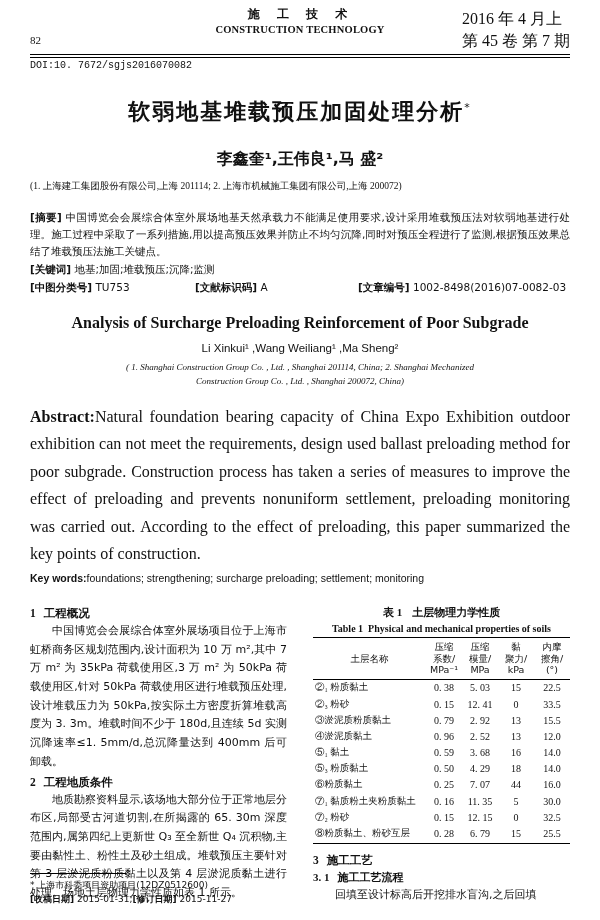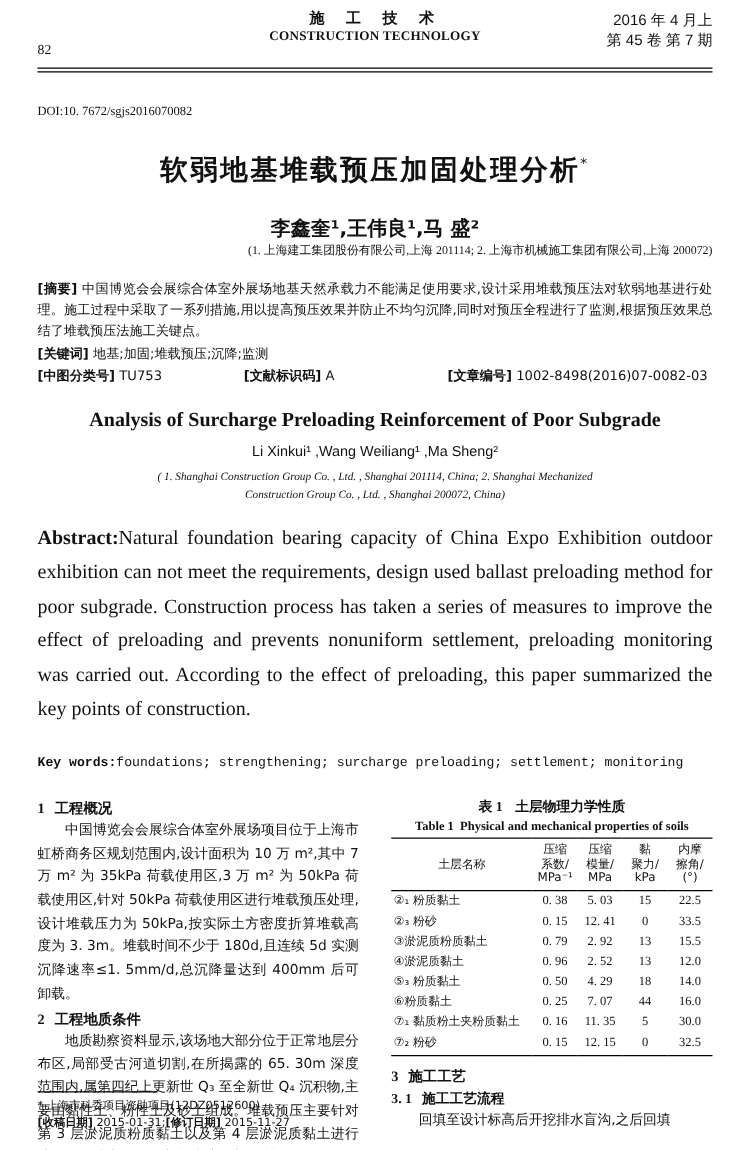--- a/index.html
+++ b/index.html
@@ -50,59 +50,60 @@
     font-size: 10.5px;
     font-weight: bold;
     font-variant: small-caps;
     letter-spacing: .2px;
     font-family: "Liberation Serif", serif;
   }
   .rh-right {
     position: absolute;
     right: 0;
     top: 8px;
-    text-align: right;
-    font-size: 12px;
+    text-align: left;
+    font-size: 16px;
     line-height: 1.35;
-    font-family: Liberation Sans, sans-serif;
+    font-family: Liberation Serif, serif;
   }
   .rh-rule {
     border-top: 1.6px solid #000;
     border-bottom: 0.8px solid #000;
     height: 2px;
     margin-top: 2px;
   }
 
   
   .doi {
     font-size: 10px;
-    margin-top: 26px;
-    font-family: Liberation Serif, serif;
+    margin-top: 2px;
+    font-family: Liberation Mono, monospace;
   }
 
   
   .title-cn {
     text-align: center;
     font-size: 22px;
     font-weight: bold;
     letter-spacing: 2px;
     margin-top: 26px;
     font-family: "DejaVu Sans", sans-serif;
   }
   .title-cn sup { font-size: 11px; font-weight: normal; }
   .authors-cn {
     text-align: center;
     font-size: 16px;
     font-weight: bold;
     margin-top: 22px;
     font-family: "DejaVu Sans", sans-serif;
   }
   .affil-cn {
-    text-align: right;
+    text-align: left;
     font-size: 9.5px;
+    margin-top: 10px;
     font-family: "Liberation Serif", serif;
   }
 
   
   .abs-block { margin-top: 16px; }
   .abs-line {
     font-size: 10.5px;
     line-height: 1.62;
     text-align: justify;
     text-justify: inter-ideograph;
@@ -152,22 +153,22 @@
     font-size: 16px;
     line-height: 1.72;
     text-align: justify;
     margin-top: 14px;
     font-family: "Liberation Serif", serif;
   }
   .abstract-en b { font-weight: bold; }
   .keywords-en {
     font-size: 10.5px;
     line-height: 1.72;
-    margin-top: 20px;
-    font-family: Liberation Mono, monospace;
+    margin-top: 1px;
+    font-family: Liberation Sans, sans-serif;
   }
   .keywords-en b { font-weight: bold; }
 
   
   .cols {
     display: flex;
     gap: 26px;
     margin-top: 16px;
   }
   .col { width: 261px; }
@@ -227,21 +228,21 @@
     font-weight: normal;
     vertical-align: middle;
     line-height: 1.22;
   }
   table.soils thead tr.hdr th.name { text-align: center; width: 44%; }
   table.soils thead tr.hdr th.num  { text-align: center; width: 14%; }
   table.soils tbody td {
     padding: 1.6px 0;
     font-family: "DejaVu Sans", sans-serif;
   }
-  table.soils tbody td.name { text-align: left; padding-left: 2px; }
+  table.soils tbody td.name { text-align: left; padding-left: 2px; font-family: Liberation Serif, serif; }
   table.soils tbody td.num { text-align: center; font-family: "Liberation Serif", serif; font-size: 10px; }
   table.soils tbody tr:last-child td { border-bottom: 1.4px solid #000; padding-bottom: 3px; }
 
   
   .footnote {
     position: absolute;
     left: 30px;
     bottom: 14px;
     width: 261px;
   }
@@ -384,20 +385,27 @@
               <td class="num">15.5</td>
             </tr>
           <tr>
               <td class="name">④淤泥质黏土</td>
               <td class="num">0. 96</td>
               <td class="num">2. 52</td>
               <td class="num">13</td>
               <td class="num">12.0</td>
             </tr>
           <tr>
+              <td class="name">⑤₁ 黏土</td>
+              <td class="num">0. 59</td>
+              <td class="num">3. 68</td>
+              <td class="num">16</td>
+              <td class="num">14.0</td>
+            </tr>
+          <tr>
               <td class="name">⑤₃ 粉质黏土</td>
               <td class="num">0. 50</td>
               <td class="num">4. 29</td>
               <td class="num">18</td>
               <td class="num">14.0</td>
             </tr>
           <tr>
               <td class="name">⑥粉质黏土</td>
               <td class="num">0. 25</td>
               <td class="num">7. 07</td>
@@ -410,20 +418,27 @@
               <td class="num">11. 35</td>
               <td class="num">5</td>
               <td class="num">30.0</td>
             </tr>
           <tr>
               <td class="name">⑦₂ 粉砂</td>
               <td class="num">0. 15</td>
               <td class="num">12. 15</td>
               <td class="num">0</td>
               <td class="num">32.5</td>
+            </tr>
+          <tr>
+              <td class="name">⑧粉质黏土、粉砂互层</td>
+              <td class="num">0. 28</td>
+              <td class="num">6. 79</td>
+              <td class="num">15</td>
+              <td class="num">25.5</td>
             </tr>
         </tbody>
       </table>
 
       <div class="h1" style="margin-top:9px">
         <span class="num">3</span><span>施工工艺</span>
       </div>
       <div class="h2">
         <span class="num">3. 1</span><span>施工工艺流程</span>
       </div>

